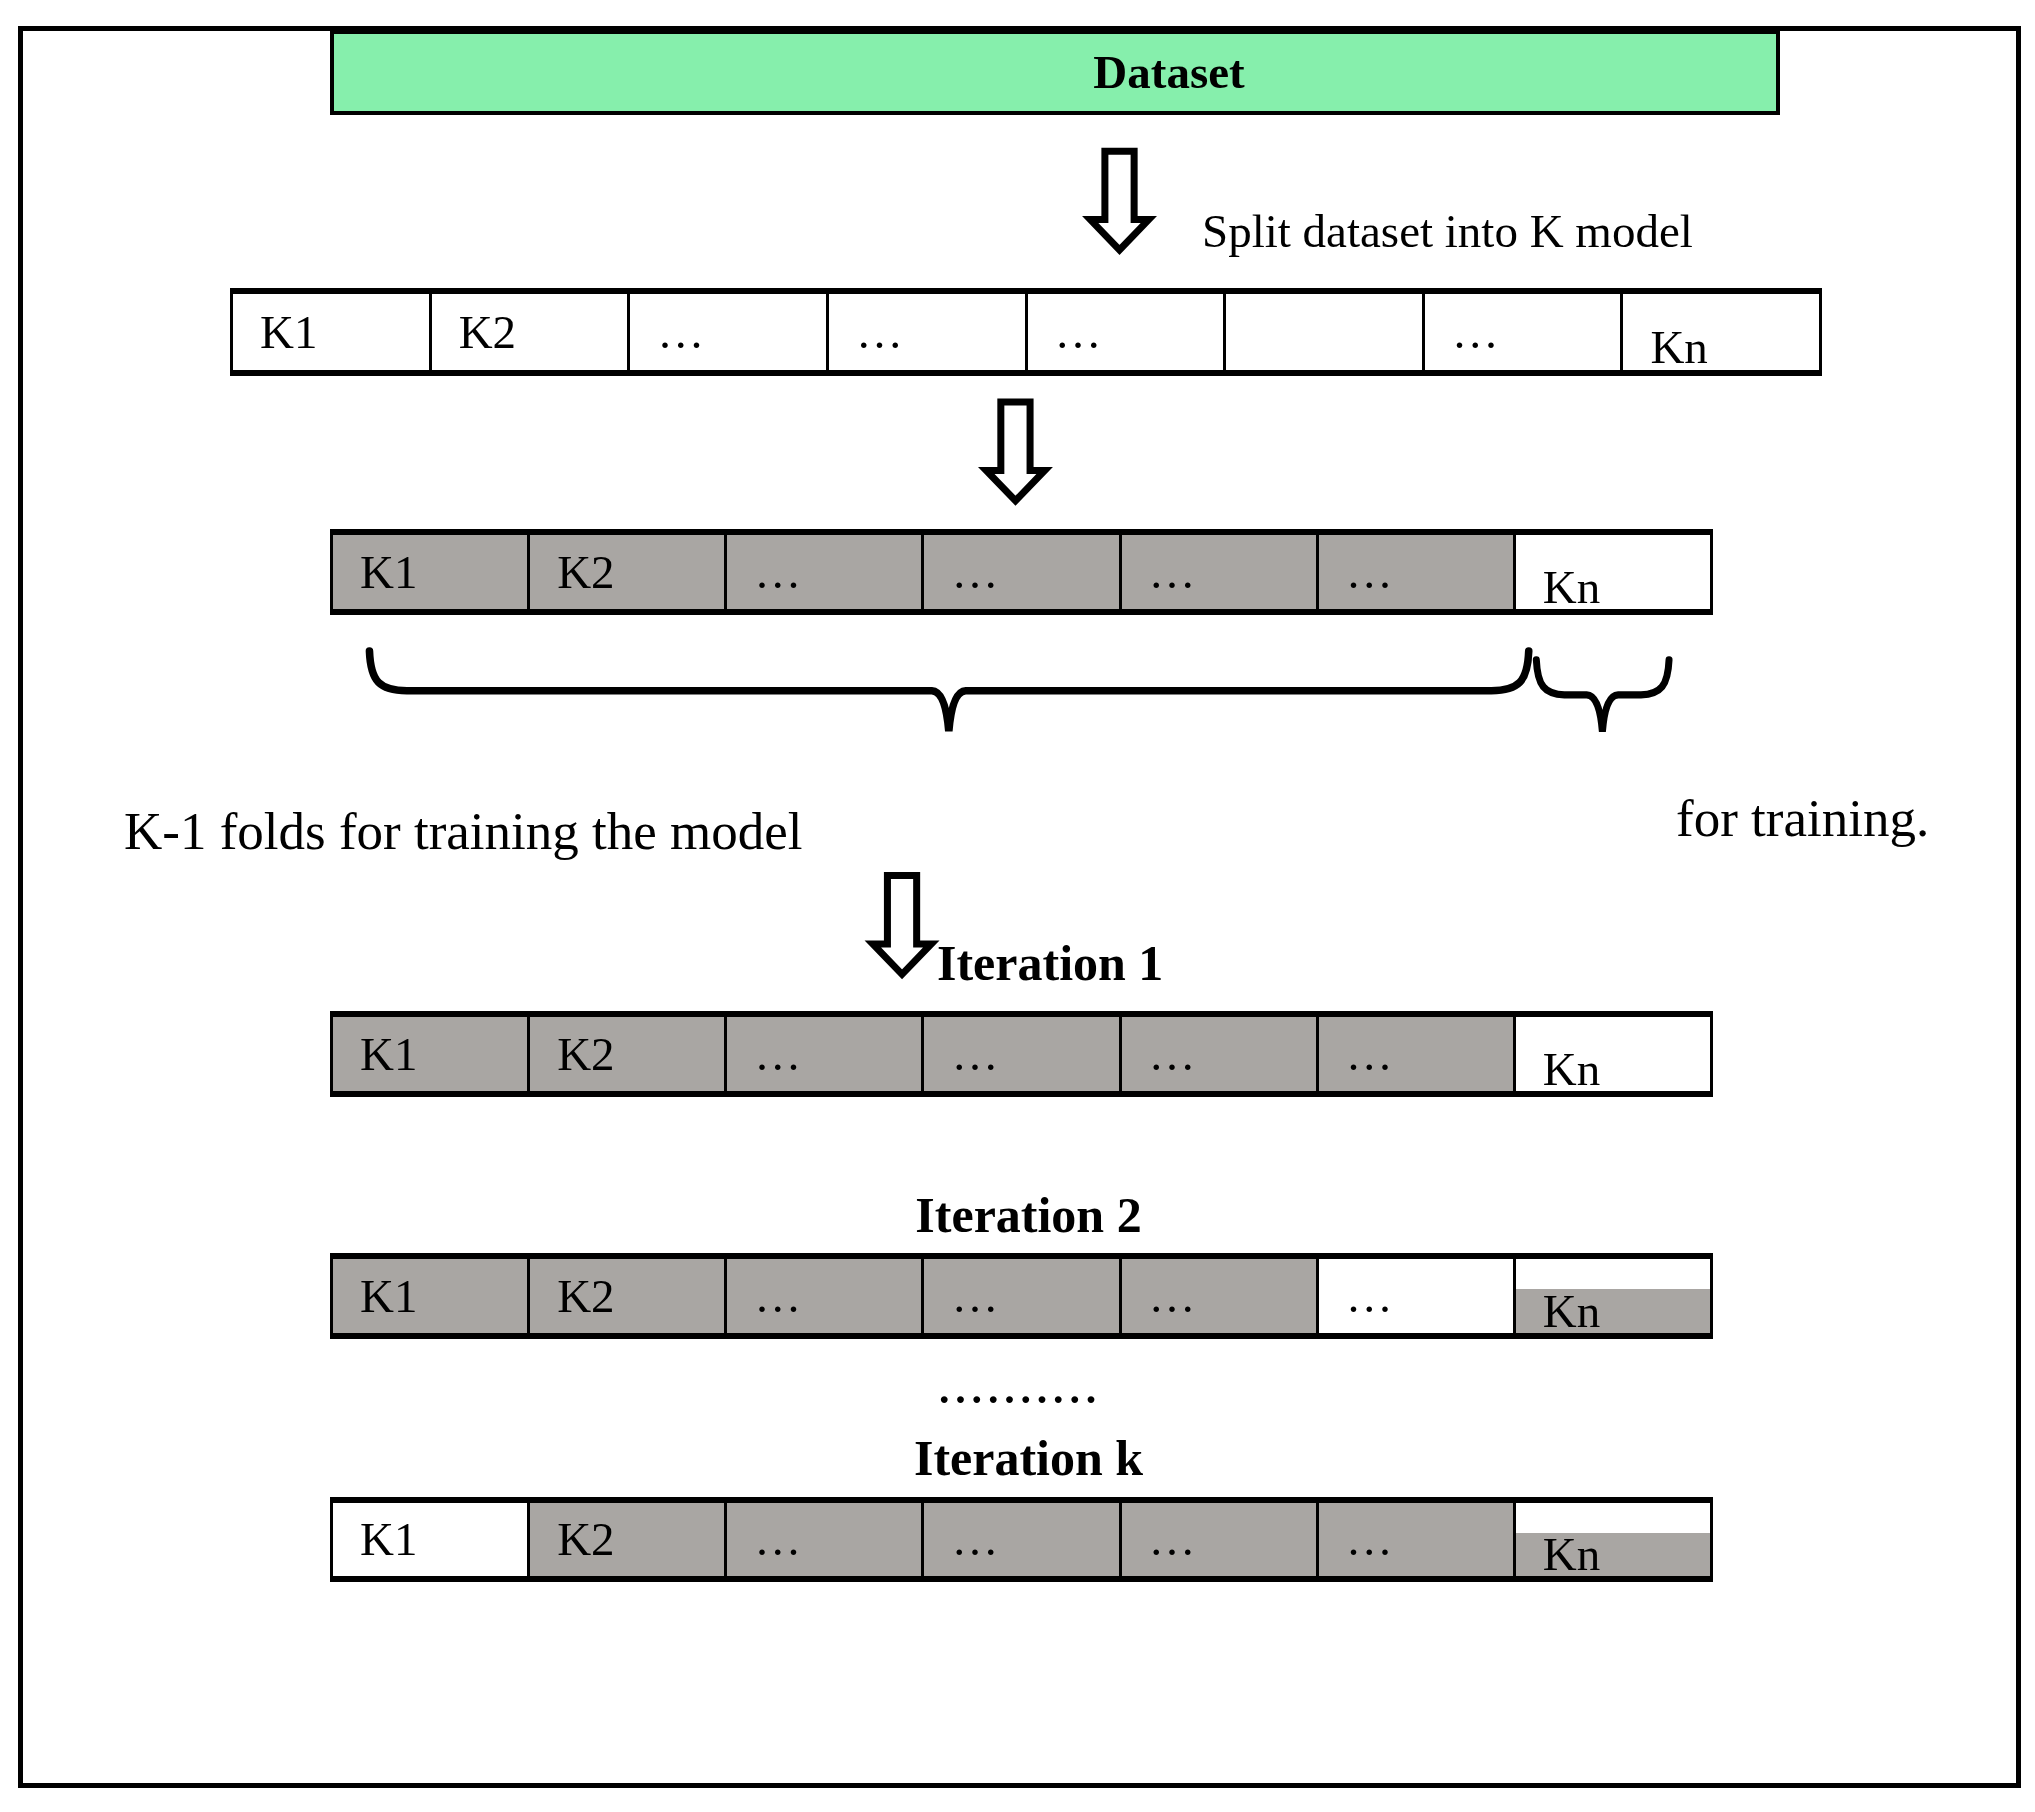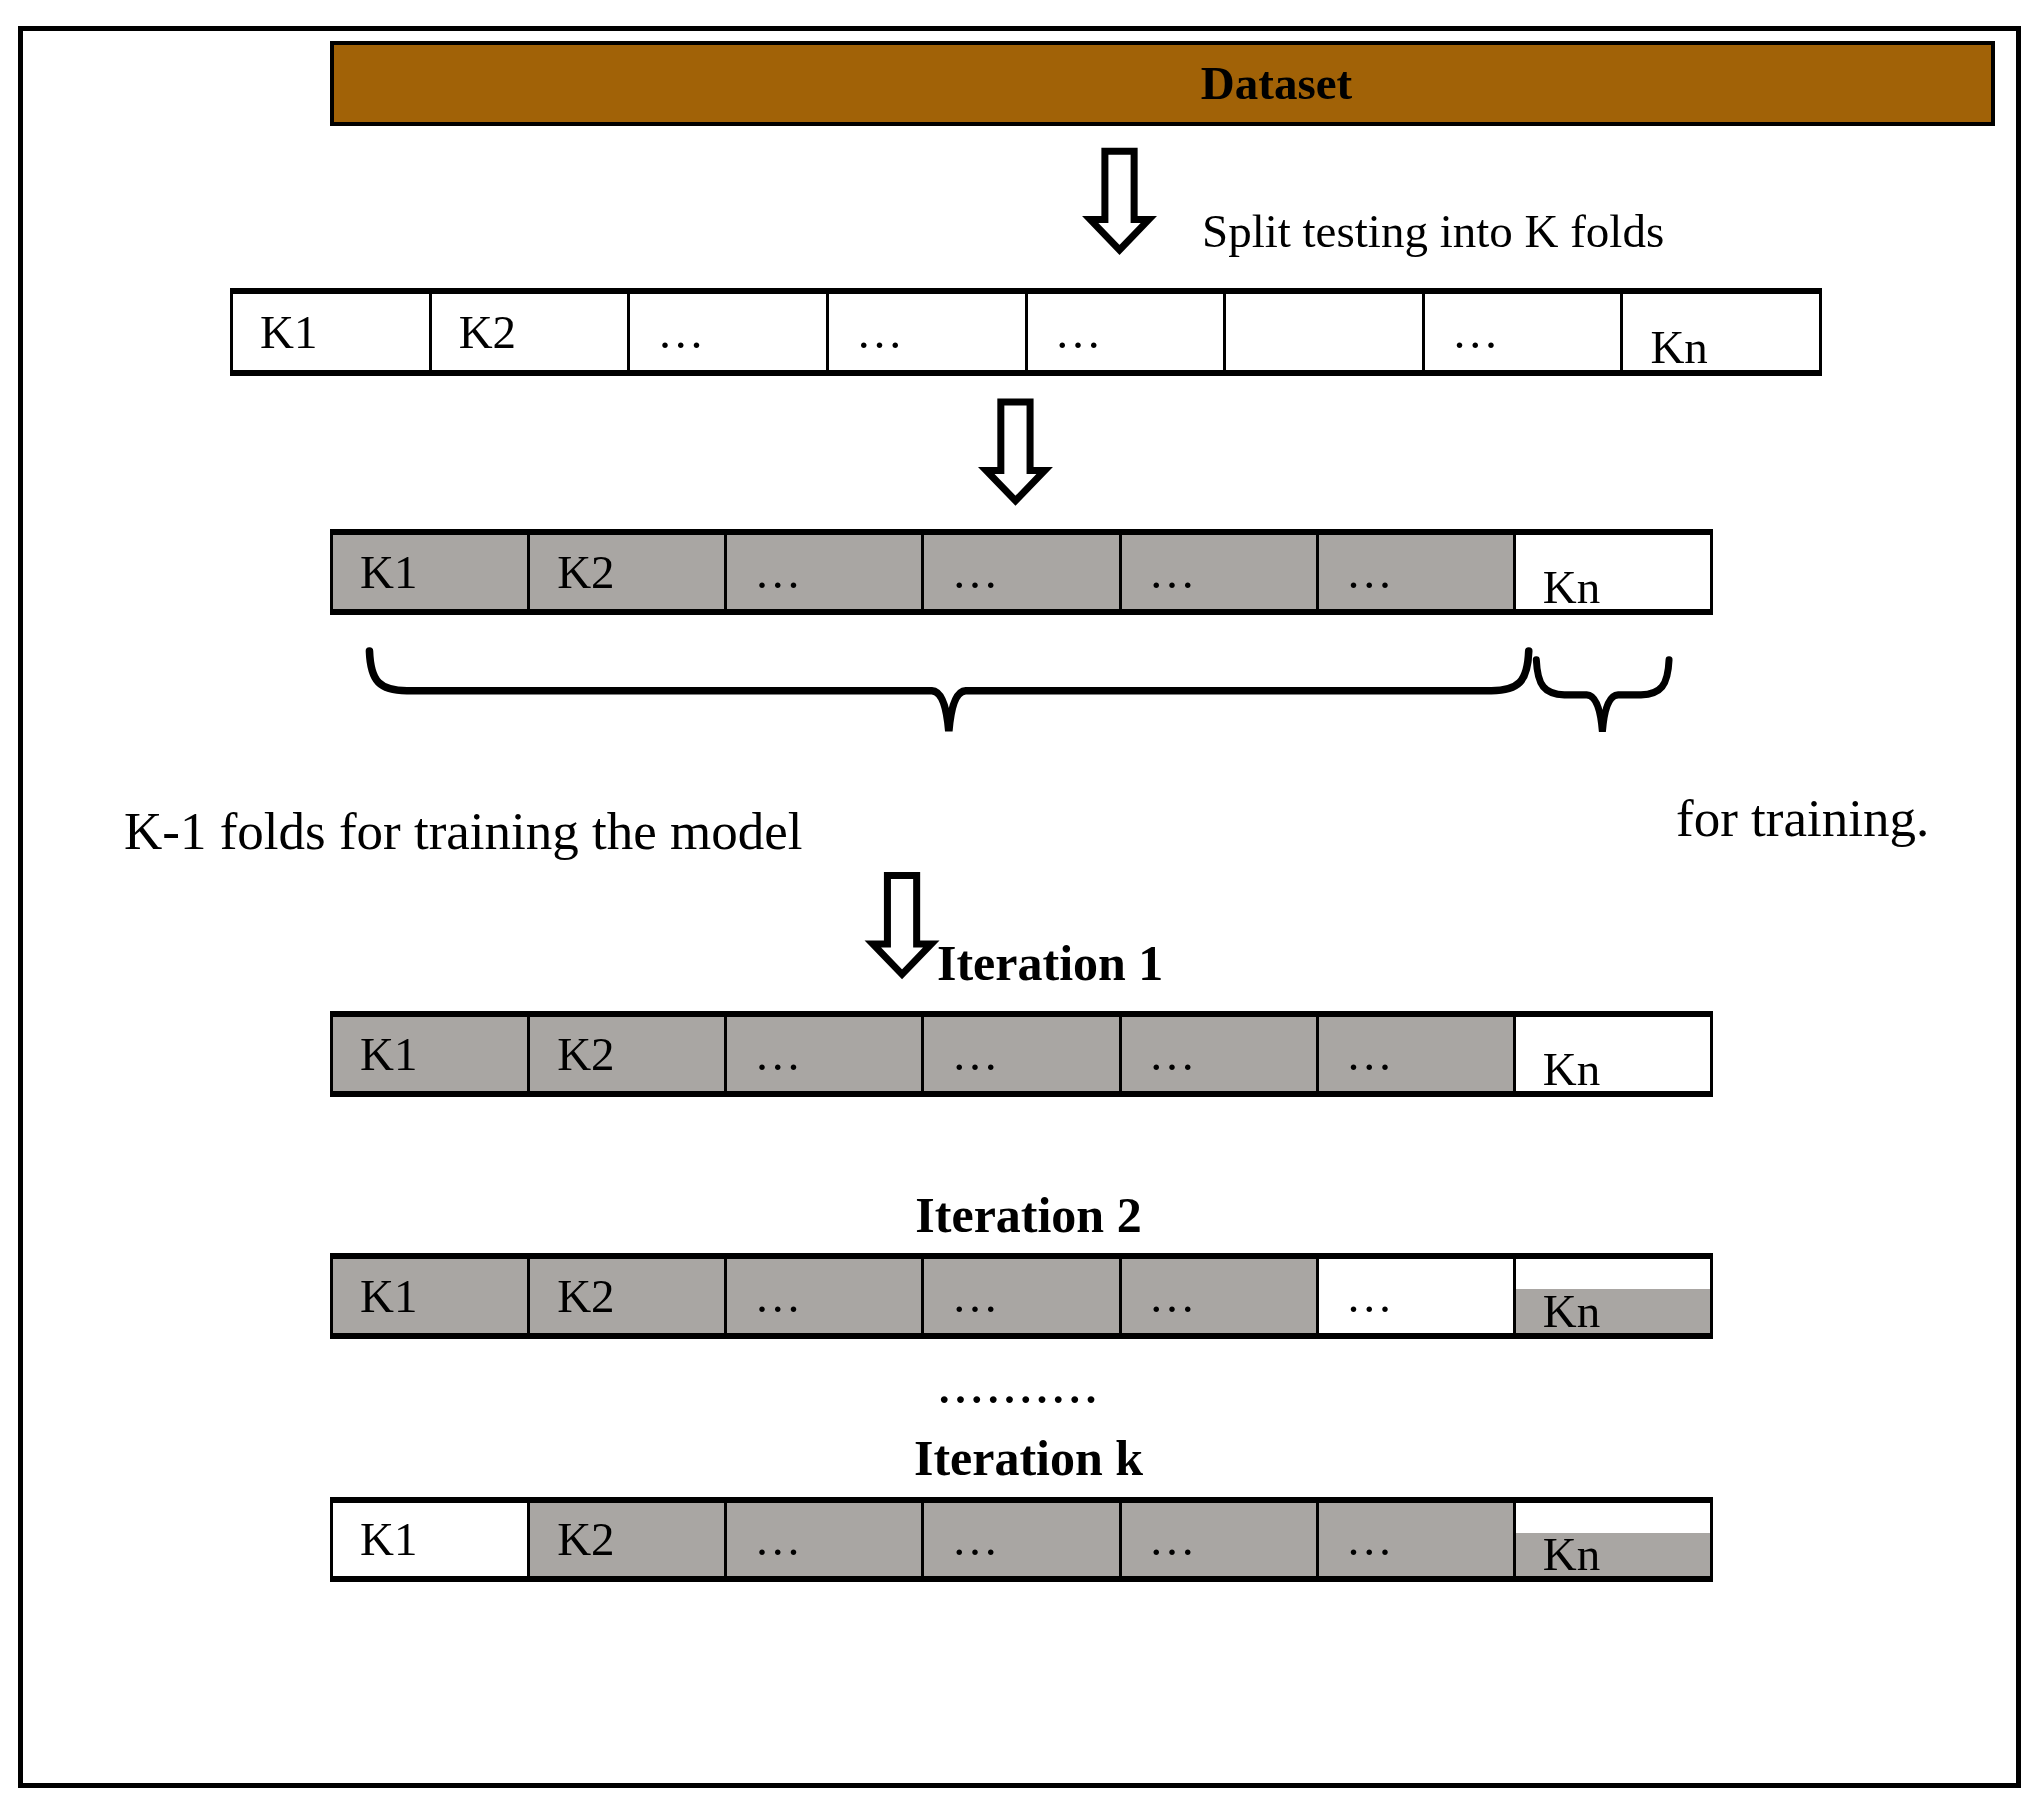--- a/index.html
+++ b/index.html
@@ -1,19 +1,19 @@
 <!DOCTYPE html>
 <html style="font-size:9.4px"><head>
 <meta charset="utf-8">
 <style>
   html,body{margin:0;padding:0;background:#fff;}
   body{width:2035px;height:1813px;position:relative;font-family:"Liberation Serif","DejaVu Serif",serif;color:#000;}
   .stage{position:absolute;left:0;top:0;width:2035px;height:1813px;}
   .figure-border{position:absolute;left:17.5px;top:26px;width:2003px;height:1762px;border:5.8px solid #000;box-sizing:border-box;background:#fff;}
-  .dataset-box{position:absolute;left:330px;top:41px;width:1665px;height:85px;border:4.1px solid #000;box-sizing:border-box;display:flex;align-items:center;justify-content:center;background:#a16207;}
+  .dataset-box{position:absolute;left:330px;top:30px;width:1450px;height:85px;border:4.1px solid #000;box-sizing:border-box;display:flex;align-items:center;justify-content:center;background:#86efac;}
   .dataset-box span{font-weight:bold;font-size:47px;line-height:1;transform:translateX(114px);}
   .svg-layer{position:absolute;left:0;top:0;width:2035px;height:1813px;pointer-events:none;}
   .abs-text{position:absolute;line-height:1.1;white-space:nowrap;}
   .split-annotation{left:1202px;top:206px;font-size:47px;}
   .training-label{left:124px;top:802px;font-size:53px;}
   .testing-label{left:1676px;top:789px;font-size:53px;}
   .iter-label{font-weight:bold;font-size:50px;}
   .iter-1{left:937px;top:936px;text-align:right;}
   .iter-2{left:824px;top:1188px;width:409px;text-align:center;}
   .iter-k{left:824px;top:1431px;width:409px;text-align:center;}
@@ -39,21 +39,21 @@
   </div>
 
   <svg class="svg-layer" viewBox="0 0 3481 3100">
     <path d="M1890,258 H1940 V375 H1965 L1915,427 L1865,375 H1890 Z" fill="#ffffff" stroke="#000000" stroke-width="12" stroke-linejoin="miter"></path>
     <path d="M1712,687 H1762 V804 H1787 L1737,856 L1687,804 H1712 Z" fill="#ffffff" stroke="#000000" stroke-width="12" stroke-linejoin="miter"></path>
     <path d="M1518,1497 H1568 V1614 H1593 L1543,1666 L1493,1614 H1518 Z" fill="#ffffff" stroke="#000000" stroke-width="12" stroke-linejoin="miter"></path>
     <path d="M632,1113 C634,1166 650,1180 696,1181 L1594,1181 Q1617,1182 1623,1250 Q1629,1182 1652,1181 L2551,1181 C2597,1180 2613,1166 2615,1113" fill="none" stroke="#000000" stroke-width="13" stroke-linecap="round"></path>
     <path d="M2628,1128 C2630,1172 2642,1187 2676,1188 L2714,1188 Q2736,1189 2741,1251 Q2746,1189 2768,1188 L2807,1188 C2841,1187 2853,1172 2855,1128" fill="none" stroke="#000000" stroke-width="12" stroke-linecap="round"></path>
   </svg>
 
-  <div class="abs-text split-annotation">Split testing into K folds</div>
+  <div class="abs-text split-annotation">Split dataset into K model</div>
 
   <div class="fold-row row-split">
       <div class="fold-cell" style="background: rgb(255, 255, 255);">
         <span>K1</span>
       </div>
       <div class="fold-cell" style="background: rgb(255, 255, 255);">
         <span>K2</span>
       </div>
       <div class="fold-cell" style="background: rgb(255, 255, 255);">
         <span>…</span>

